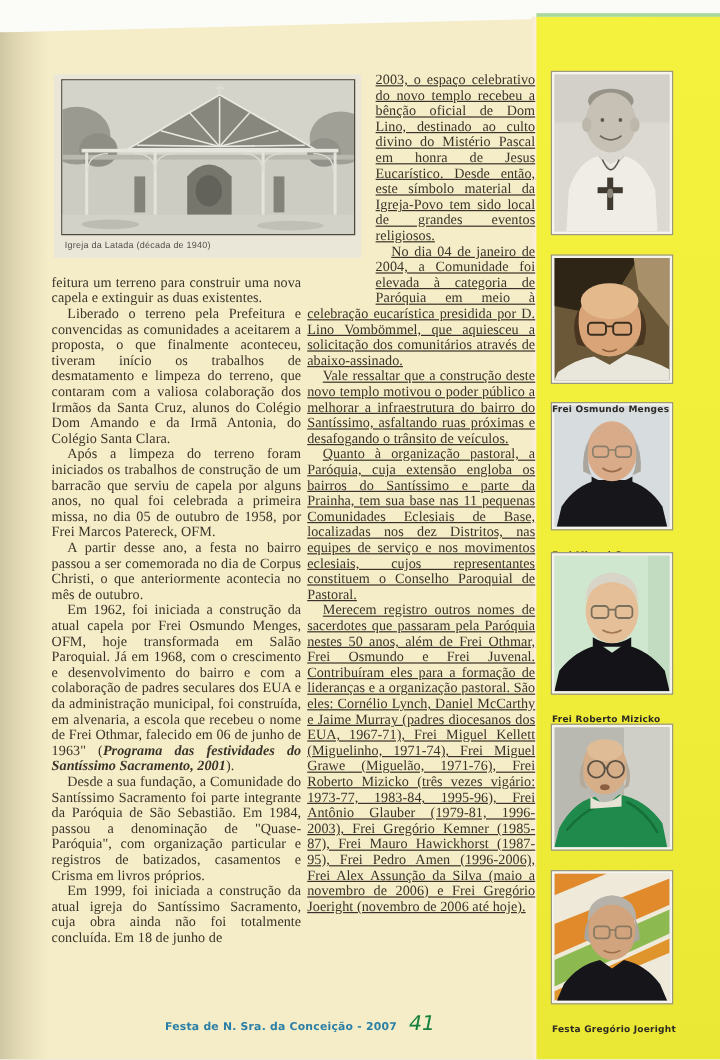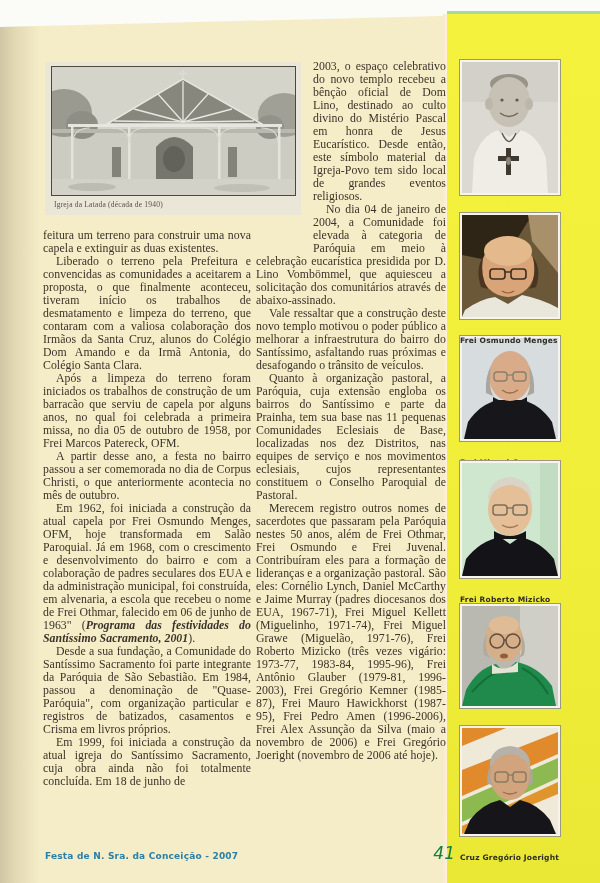--- a/index.html
+++ b/index.html
@@ -36,52 +36,52 @@
     position:absolute; left:45px; top:62px; width:256px; height:153px;
     background:#eae7d9;
   }
   .church-frame {
     position:absolute; left:6px; top:4px; width:245px; height:130px;
     border:1px solid #4c483d; background:#ccccc3;
   }
   .church-frame svg { display:block; width:100%; height:100%; }
   .church-caption {
     position:absolute; left:9px; top:138px;
-    font-family:Liberation Serif, serif; font-size:7.5px; color:#55504a;
+    font-family:Liberation Sans, sans-serif; font-size:7.5px; color:#55504a;
     letter-spacing:.2px;
   }
 
   
   .col {
     position:absolute; color:#3a3329; font-size:11.8px; line-height:13px;
     text-align:justify; letter-spacing:.05px;
   }
   .col1 { left:43px;  top:229px; width:208px; height:648px; }
-  .col2 { left:256px; top:60px;  width:190px; height:790px; }
+  .col2 { left:256px; top:60px;  width:190px; height:790px;text-decoration:underline; }
   .col p { text-indent:13px; }
   .col p.no-indent { text-indent:0; }
   .col strong { font-weight:bold;font-style:italic; }
   .wrap-spacer { float:left; width:57px; height:192px; }
 
   
   .friar { position:absolute; left:13px; width:104px; }
   .friar-photo {
     width:100px; border:2px solid #f6f4ec; outline:1px solid #9a9880;
     background:#ddd; font-size:0; line-height:0;
   }
   .friar-photo svg { display:block; width:100%; height:auto; }
   .friar-caption {
     margin-top:17px; font-family:"DejaVu Sans", sans-serif; font-weight:bold;
     font-size:7.5px; color:#2d2a24; letter-spacing:.2px; white-space:nowrap;
   }
 
   
   .footer {
     position:absolute; left:45px; top:843px; width:410px;
-    display:flex; justify-content:space-between; align-items:baseline; gap:10px;
+    display:flex; justify-content:center; align-items:baseline; gap:10px;
   }
   .footer-title {
     font-family:"DejaVu Sans", sans-serif; font-weight:bold;
     font-size:9px; color:#2b7fa6; letter-spacing:.2px;
   }
   .footer-page {
     font-family:"DejaVu Sans", sans-serif; font-size:17px; color:#15803d;font-style:italic;
   }
 </style>
 </head>
@@ -273,21 +273,21 @@
           <path d="M28 42 Q26 20 48 18 Q70 20 68 42 Q62 26 48 26 Q34 26 28 42 Z" fill="#b6b2aa"></path>
           <path d="M29 38 Q27 52 31 58 L25 55 Q25 42 29 38 Z" fill="#aaa69e"></path>
           <path d="M67 38 Q69 52 65 58 L71 55 Q71 42 67 38 Z" fill="#aaa69e"></path>
           <rect x="33" y="44" width="13" height="10" rx="3" fill="none" stroke="#8a7a62" stroke-width="1.5"></rect>
           <rect x="51" y="44" width="13" height="10" rx="3" fill="none" stroke="#8a7a62" stroke-width="1.5"></rect>
           <line x1="46" y1="47" x2="51" y2="47" stroke="#8a7a62" stroke-width="1.3"></line>
           <path d="M41 64 Q48 68 55 64" stroke="#9a6c48" stroke-width="1.3" fill="none"></path>
           <path d="M2 106 L8 92 Q20 76 38 72 L48 79 L58 72 Q76 76 88 92 L94 106 Z" fill="#15151a"></path>
         </svg>
       </div>
-      <div class="friar-caption">Cruz Gregório Joeright</div>
+      <div class="friar-caption">Festa Gregório Joeright</div>
     </div>
 
   </div>
 
   <div class="footer">
     <span class="footer-title">Festa de N. Sra. da Conceição - 2007</span>
     <span class="footer-page">41</span>
   </div>
 
 </div>

